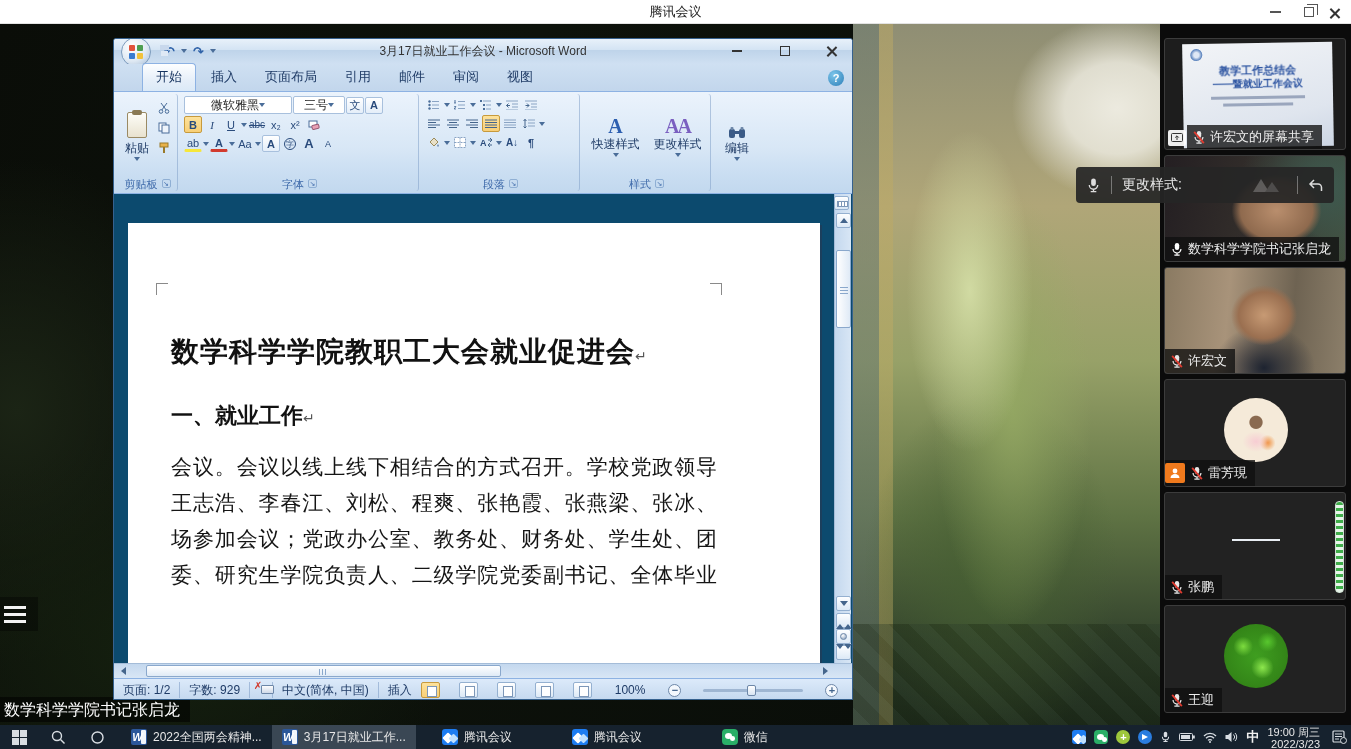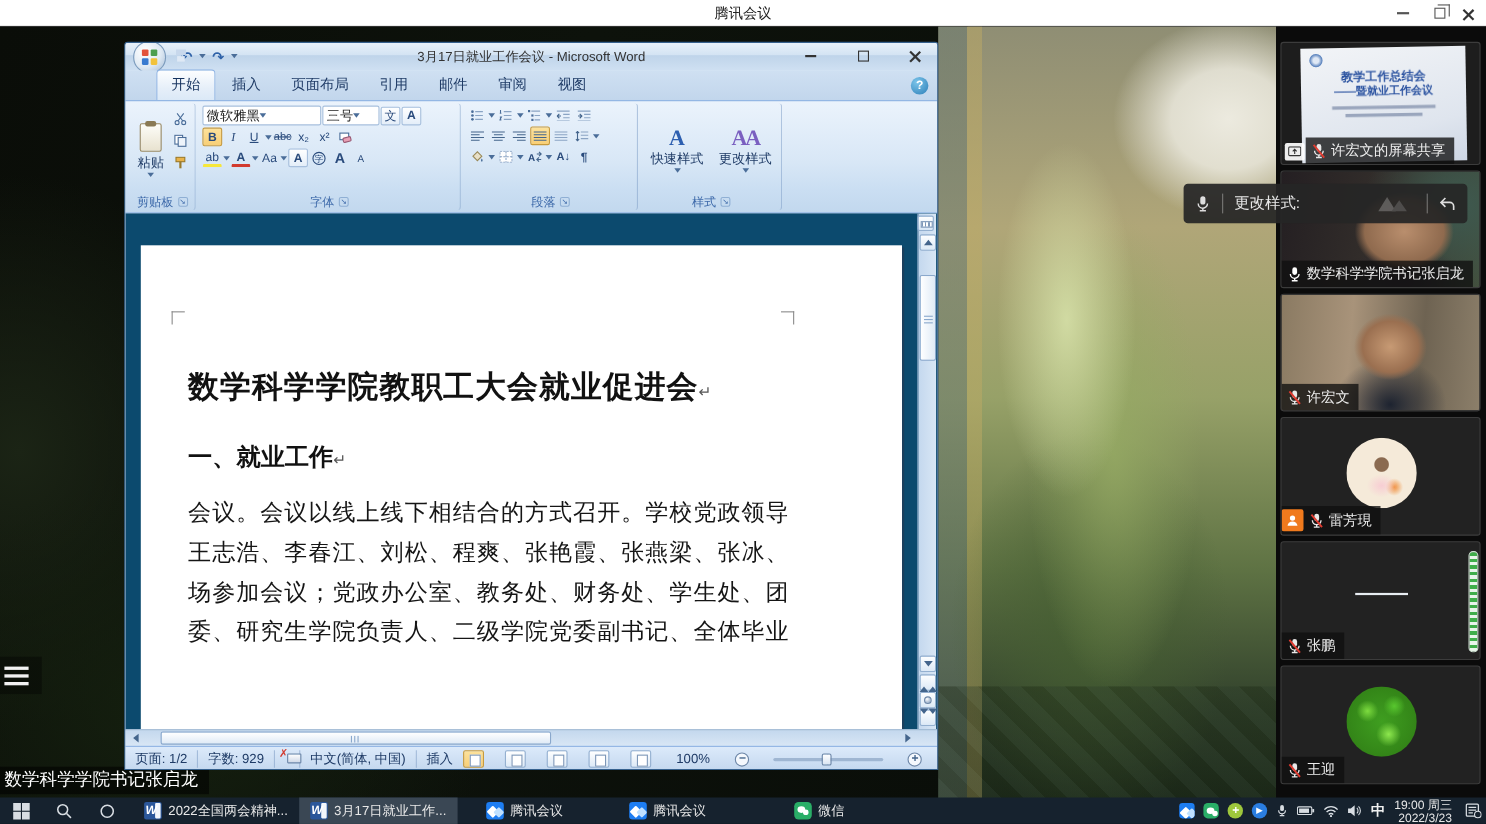--- a/index.html
+++ b/index.html
@@ -80,21 +80,21 @@
      border-radius:3px; }
   .rg-body { flex:1; }
   .rg-label { height:15px; font-size:11px; color:#3e6aaa; text-align:center; line-height:14px; display:flex; align-items:center; justify-content:center; gap:4px; }
   .launcher { width:9px; height:9px; border:1px solid #8fafd4; border-radius:2px; font-size:7px; line-height:7px; color:#3e6aaa; text-align:center; }
   .bigbtn { display:flex; flex-direction:column; align-items:center; justify-content:center; font-size:12px; color:#1f3b66; padding:2px 4px; border-radius:3px; }
   .clip-ico { width:20px; height:26px; background:linear-gradient(180deg,#fdfdf8,#e8e2cf); border:1px solid #9a8a64; border-radius:2px; position:relative; margin-bottom:2px; }
   .clip-ico:before { content:""; position:absolute; left:4px; top:-3px; width:10px; height:5px; background:#8a7a54; border-radius:2px; }
   .smallbtn { width:18px; height:17px; display:flex; align-items:center; justify-content:center; font-size:11px; color:#2a4b7c; border-radius:2px; border:1px solid transparent; }
   .smallbtn.framed { border-color:#a8c0dd; background:linear-gradient(180deg,#fff,#e4eef9); }
   .smallbtn.active { background:linear-gradient(180deg,#fde29b,#f8cf77); border-color:#c79a3c; }
-  .combo { height:18px; background:#fff; border:1px solid #a8c0dd; border-radius:2px; font-size:12px; color:#222; display:flex; align-items:center; padding:0 3px; justify-content:flex-start; }
+  .combo { height:18px; background:#fff; border:1px solid #a8c0dd; border-radius:2px; font-size:12px; color:#222; display:flex; align-items:center; padding:0 3px; justify-content:center; }
   .row { display:flex; align-items:center; gap:1px; margin-bottom:2px; }
   .glyph-b { font-weight:bold; } .glyph-i { font-style:italic; font-family:"Liberation Serif",serif; }
   .glyph-u { text-decoration:underline; } .glyph-s { text-decoration:line-through; font-size:10px; }
   .hl-ab { border-bottom:3px solid #f6e73a; line-height:10px; } .fc-a { border-bottom:3px solid #d23a2e; line-height:10px; font-weight:bold;}
   .enclose { border:1px solid #2a4b7c; border-radius:50%; font-size:8px; width:12px; height:12px; line-height:12px; text-align:center; }
   .mini-svg { display:block; }
   .styleA { font-size:20px; font-weight:bold; color:#2d5fb0; line-height:20px; font-family:"Liberation Serif",serif; }
   .styleA2 { font-size:20px; font-weight:bold; color:#7a5fc0; line-height:20px; font-family:"Liberation Serif",serif; letter-spacing:-2px; }
 
   
@@ -495,20 +495,35 @@
               <span>更改样式</span>
               <i class="caret"></i>
             </div>
           </div>
           <div class="rg-label">
               <span>样式</span>
               <span class="launcher">↘</span>
             </div>
         </div>
 
+        <div class="rgroup" style="width:46px; border-right:none;">
+          <div class="rg-body" style="display:flex; align-items:center; justify-content:center;">
+            <div class="bigbtn">
+              <svg width="18" height="14" viewBox="0 0 18 14">
+                  <rect x="1" y="3" width="6" height="9" rx="2" fill="#3a5a86"></rect>
+                  <rect x="11" y="3" width="6" height="9" rx="2" fill="#3a5a86"></rect>
+                  <rect x="6" y="5" width="6" height="3" fill="#3a5a86"></rect>
+                  <rect x="2.5" y="1" width="3" height="3" rx="1" fill="#6d87a8"></rect>
+                  <rect x="12.5" y="1" width="3" height="3" rx="1" fill="#6d87a8"></rect>
+                </svg>
+              <span>编辑</span>
+              <i class="caret"></i>
+            </div>
+          </div>
+        </div>
       </div>
 
       <div class="w-doc">
         <div class="page">
           <i class="crop crop-l"></i>
           <i class="crop crop-r"></i>
           <div class="doc-title"><span>数学科学学院教职工大会就业促进会</span><span class="pilcrow">↵</span></div>
           <div class="doc-heading"><span>一、就业工作</span><span class="pilcrow">↵</span></div>
           <div class="doc-body">
             <div class="bl">会议。会议以线上线下相结合的方式召开。学校党政领导</div>

